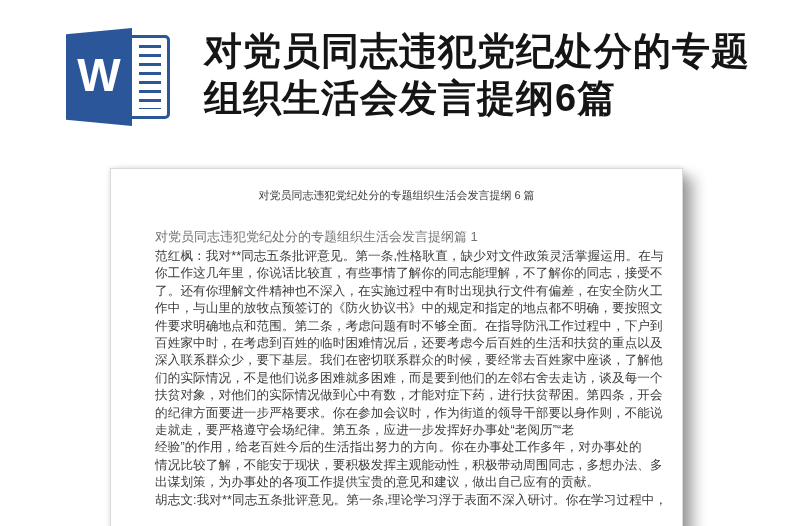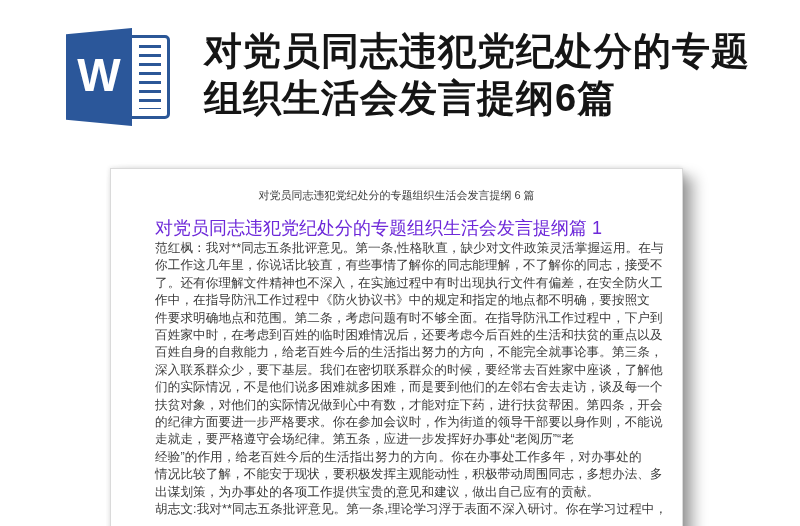--- a/index.html
+++ b/index.html
@@ -86,24 +86,24 @@
   }
   .doc-title {
     margin-top: 18px;
     text-align: center;
     font-size: 11px;
     line-height: 17px;
     color: #3c3c3c;
     white-space: nowrap;
   }
   .section-heading {
-    margin-top: 16px;
-    font-size: 18px;
+    margin-top: 24px;
+    font-size: 13px;
     line-height: 17px;
-    color: #6d28d9;
+    color: #737373;
     white-space: nowrap;
   }
   .doc-body {
     margin-top: 3px;
   }
   .doc-body .line {
     font-size: 12.6px;
     line-height: 17.4px;
     color: #3c3c3c;
     white-space: nowrap;
@@ -128,24 +128,23 @@
   </div>
 </div>
 
 <div class="page">
   <div class="doc-title">对党员同志违犯党纪处分的专题组织生活会发言提纲 6 篇</div>
   <div class="section-heading">对党员同志违犯党纪处分的专题组织生活会发言提纲篇 1</div>
   <div class="doc-body">
       <div class="line">范红枫：我对**同志五条批评意见。第一条,性格耿直，缺少对文件政策灵活掌握运用。在与</div>
       <div class="line">你工作这几年里，你说话比较直，有些事情了解你的同志能理解，不了解你的同志，接受不</div>
       <div class="line">了。还有你理解文件精神也不深入，在实施过程中有时出现执行文件有偏差，在安全防火工</div>
-      <div class="line">作中，在指导防汛工作过程中《防火协议书》中的规定和指定的地点都不明确，要按照文</div>
+      <div class="line">作中，与山里的放牧点预签订的《防火协议书》中的规定和指定的地点都不明确，要按照文</div>
       <div class="line">件要求明确地点和范围。第二条，考虑问题有时不够全面。在指导防汛工作过程中，下户到</div>
       <div class="line">百姓家中时，在考虑到百姓的临时困难情况后，还要考虑今后百姓的生活和扶贫的重点以及</div>
-      <div class="line">百姓自身的自救能力，给老百姓今后的生活指出努力的方向，不能完全就事论事。第三条，</div>
       <div class="line">深入联系群众少，要下基层。我们在密切联系群众的时候，要经常去百姓家中座谈，了解他</div>
       <div class="line">们的实际情况，不是他们说多困难就多困难，而是要到他们的左邻右舍去走访，谈及每一个</div>
       <div class="line">扶贫对象，对他们的实际情况做到心中有数，才能对症下药，进行扶贫帮困。第四条，开会</div>
       <div class="line">的纪律方面要进一步严格要求。你在参加会议时，作为街道的领导干部要以身作则，不能说</div>
       <div class="line">走就走，要严格遵守会场纪律。第五条，应进一步发挥好办事处“老阅历”“老</div>
       <div class="line">经验”的作用，给老百姓今后的生活指出努力的方向。你在办事处工作多年，对办事处的</div>
       <div class="line">情况比较了解，不能安于现状，要积极发挥主观能动性，积极带动周围同志，多想办法、多</div>
       <div class="line">出谋划策，为办事处的各项工作提供宝贵的意见和建议，做出自己应有的贡献。</div>
       <div class="line">胡志文:我对**同志五条批评意见。第一条,理论学习浮于表面不深入研讨。你在学习过程中，</div>
     </div>

